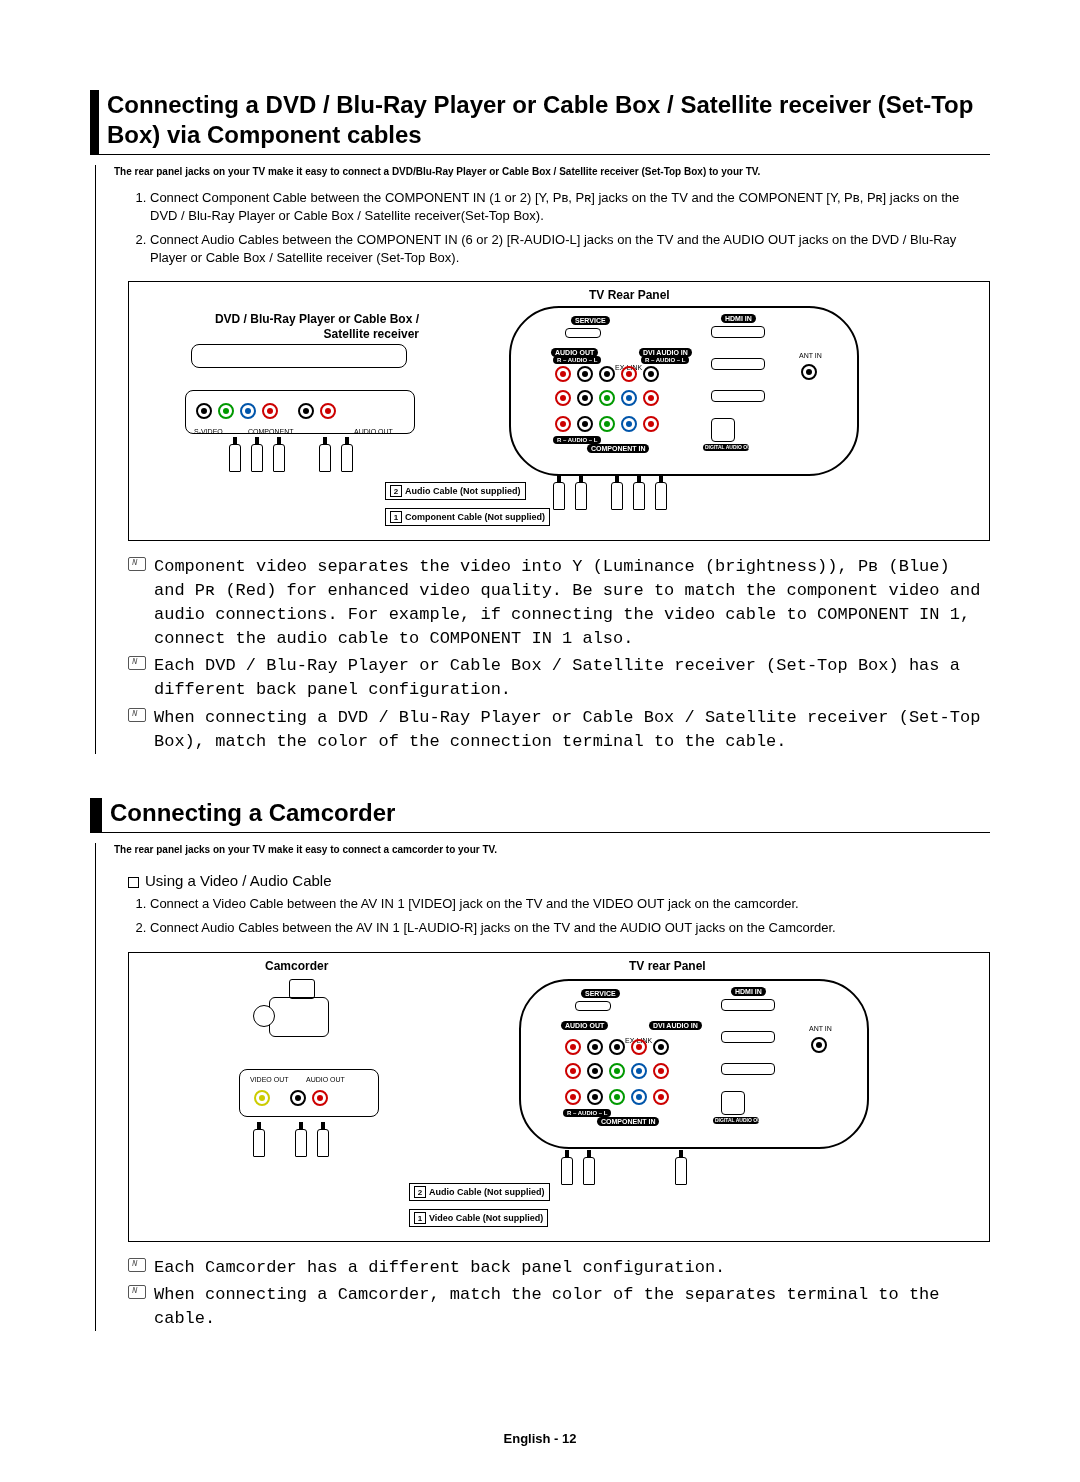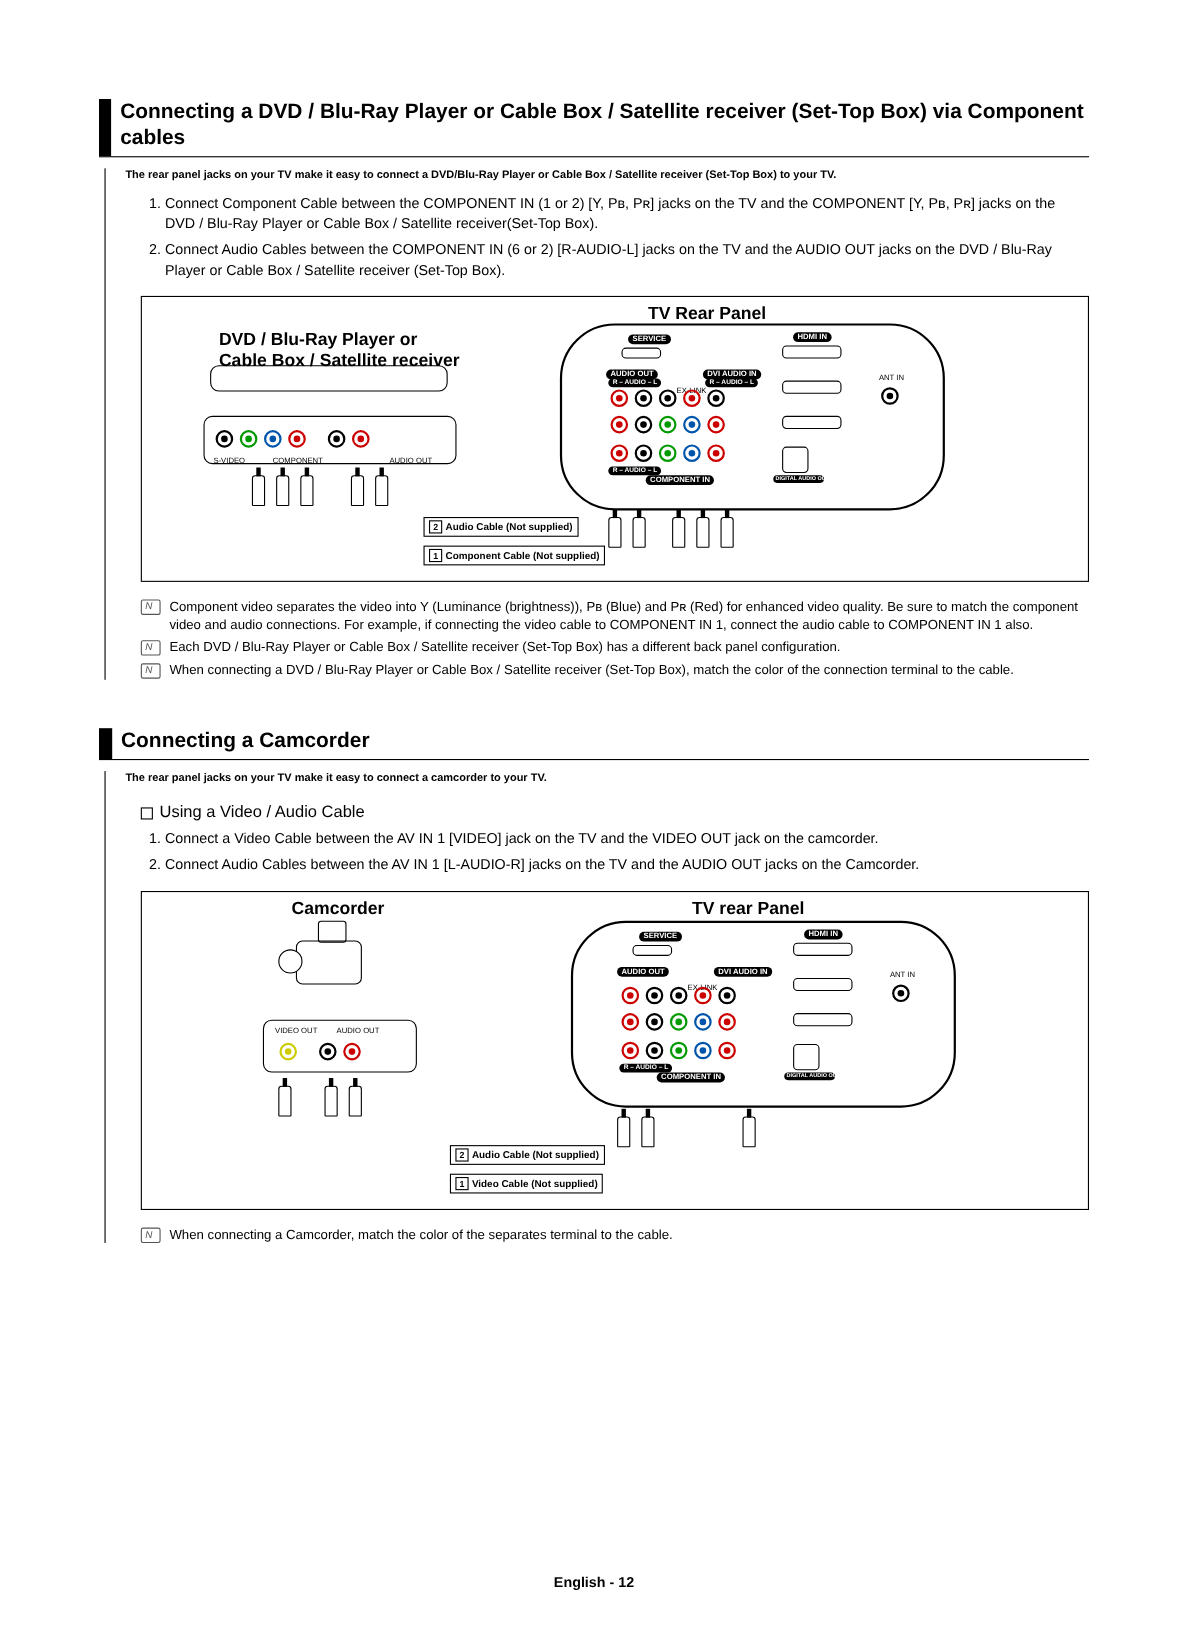--- a/index.html
+++ b/index.html
@@ -16,21 +16,21 @@
     display: flex;
     border-bottom: 1.5px solid #000;
     margin-bottom: 10px;
   }
   .section-bar .tick {
     width: 12px;
     background: #000;
     margin-right: 8px;
   }
   .section-bar h1 {
-    font-size: 19px;
+    font-size: 24px;
     font-weight: bold;
     line-height: 1.25;
     padding-bottom: 4px;
   }
   .left-rule {
     border-left: 1.5px solid #000;
     padding-left: 18px;
     margin-left: 5px;
   }
   .intro {
@@ -49,22 +49,22 @@
     border: 1.5px solid #000;
     margin: 14px 0 14px 14px;
     height: 260px;
     position: relative;
     font-size: 10px;
   }
   .diagram.small { height: 290px; }
   .diag-label {
     position: absolute;
     font-weight: bold;
-    font-size: 16px;
-    text-align: left;
+    font-size: 12px;
+    text-align: right;
     line-height: 1.2;
   }
   .tv-panel {
     position: absolute;
     border: 2px solid #000;
     border-radius: 50px;
     width: 350px;
     height: 170px;
   }
   .tv-jacks {
@@ -119,23 +119,24 @@
     padding:2px 4px;
     background:#fff;
   }
   .note-tag .num {
     display:inline-block; border:1px solid #000;
     width:12px; height:12px; line-height:12px; text-align:center;
     font-size:8px; margin-right:3px;
   }
   ul.notes {
     list-style: none;
-    font-size: 12px;
+    font-size: 17px;
     margin-left: 14px;
     line-height: 1.4;
+    font-family: Liberation Mono, monospace;
   }
   ul.notes li {
     position: relative;
     padding-left: 26px;
     margin-bottom: 4px;
   }
   ul.notes li::before {
     content: "";
     position:absolute; left:0; top:2px;
     width:16px; height:12px;
@@ -376,17 +377,18 @@
 
     <div class="note-tag" style="top:230px; left:280px;">
       <span class="num">2</span><span>Audio Cable (Not supplied)</span>
     </div>
     <div class="note-tag" style="top:256px; left:280px;">
       <span class="num">1</span><span>Video Cable (Not supplied)</span>
     </div>
   </div>
 
   <ul class="notes">
+    <li>Each Camcorder has a different back panel configuration.</li>
     <li>When connecting a Camcorder, match the color of the separates terminal to the cable.</li>
   </ul>
 </div>
 
 <div class="footer">English - 12</div>
 
 </body></html>

